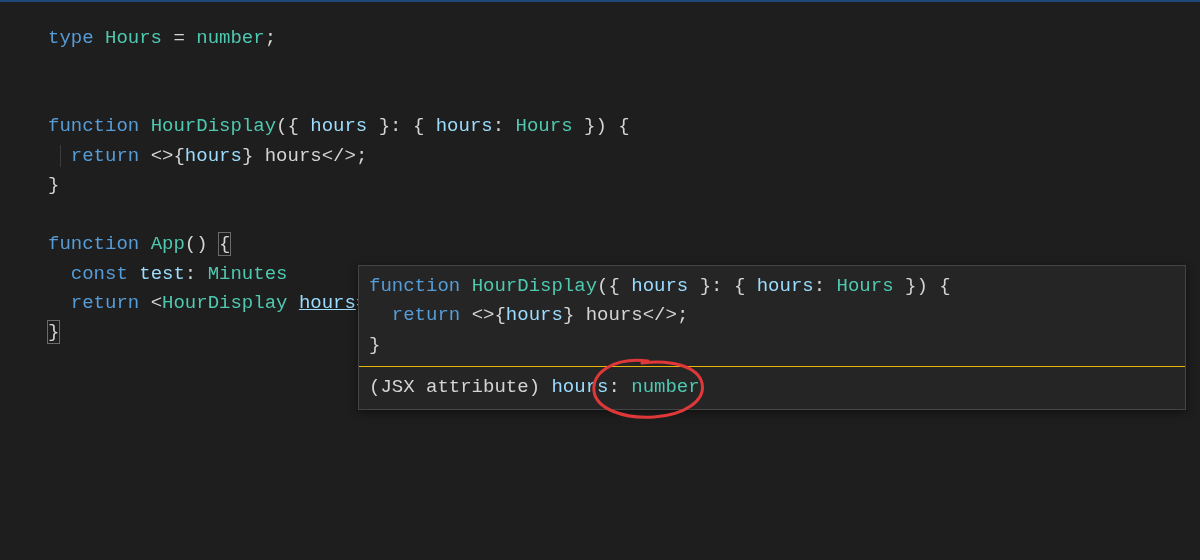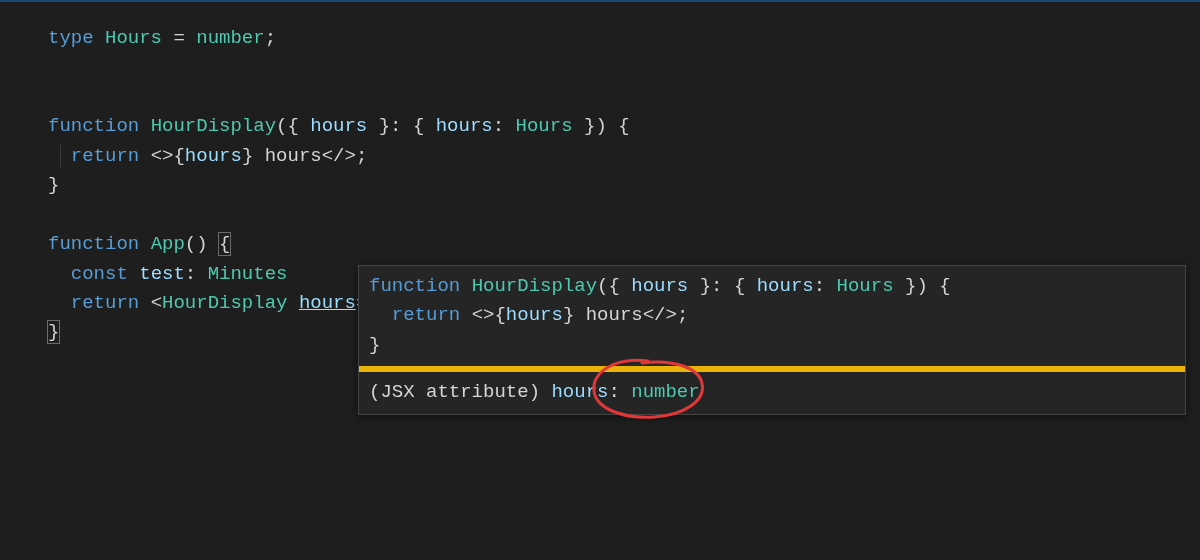--- a/index.html
+++ b/index.html
@@ -49,21 +49,21 @@
     width: 828px;
     background: #252526;
     border: 1px solid #454545;
     box-shadow: 0 2px 8px rgba(0,0,0,0.5);
     font-size: 19px;
   }
   .tooltip .section {
     padding: 6px 10px;
   }
   .tooltip .section + .section {
-    border-top: 6px solid #eab308;
+    border-top: 1px solid #eab308;
   }
   .tt-line { white-space: pre; }
 
   .circle-annot {
     position: absolute;
     left: 588px;
     top: 353px;
     width: 122px;
     height: 68px;
     pointer-events: none;

